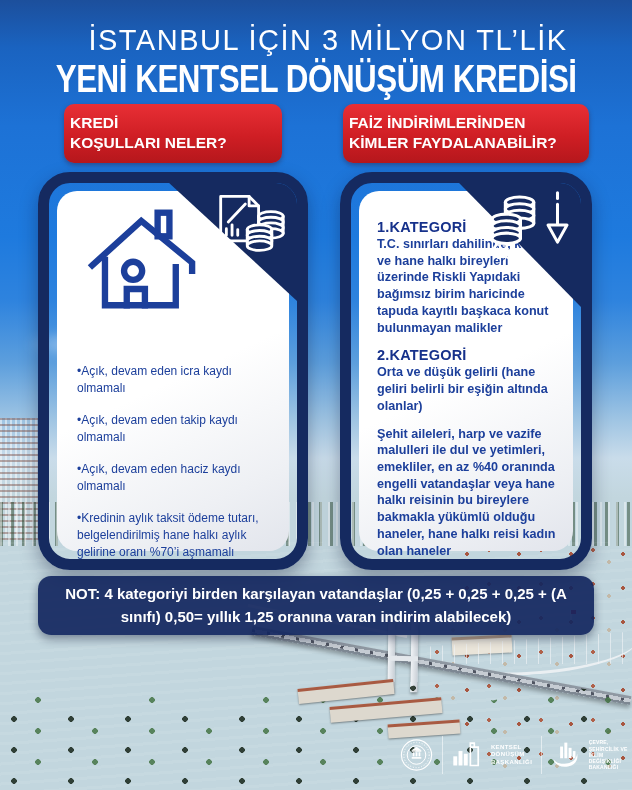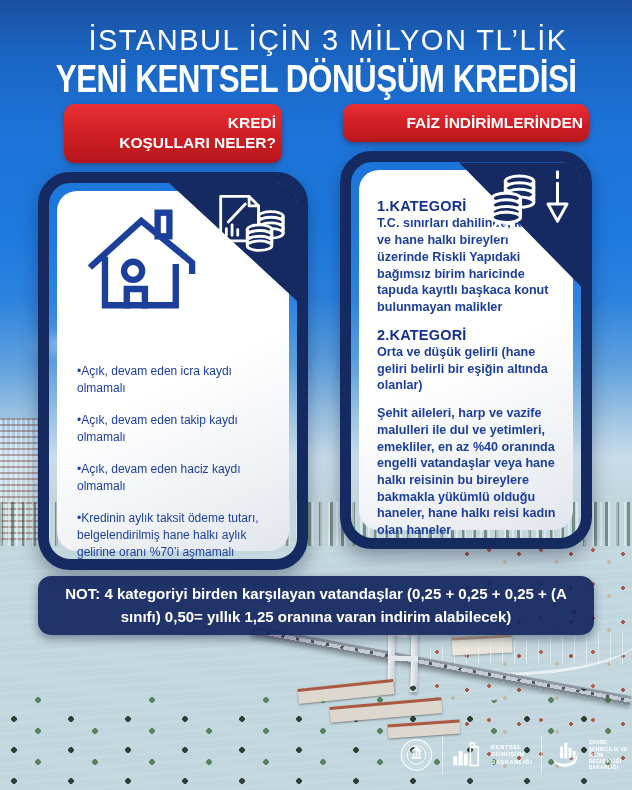--- a/index.html
+++ b/index.html
@@ -55,21 +55,21 @@
   .flagpole{left:570px;top:330px;width:1.5px;height:10px;background:#e8e8e8;}
   .flag{left:571px;top:330px;width:5px;height:4px;background:#d31f2b;}
   
   .hdr{position:absolute;left:0;top:0;width:632px;text-align:center;color:#fff;z-index:10;}
   .hdr-line1{margin-top:24px;font-size:29px;font-weight:400;letter-spacing:1.5px;padding-left:24px;}
   .hdr-line2{margin-top:3px;font-size:33px;font-weight:800;letter-spacing:-.5px;display:inline-block;transform:scale(.95,1.16);}
   
   .col{position:absolute;top:104px;z-index:10;}
   .col.left{left:38px;width:270px;}
   .col.right{left:340px;width:252px;}
-  .badge{margin:0 auto;border-radius:10px;text-align:right;color:#fff;font-weight:700;font-size:15.5px;line-height:1.32;padding:9px 6px;
+  .badge{margin:0 auto;border-radius:10px;text-align:left;color:#fff;font-weight:700;font-size:15.5px;line-height:1.32;padding:9px 6px;
     background:linear-gradient(180deg,#e82f35 0%,#cf1e24 55%,#b5171c 100%);box-shadow:0 2px 5px rgba(60,0,10,.35);}
   .col.left .badge{width:206px;}
   .col.right .badge{width:234px;}
   .panel{position:relative;margin-top:9px;height:376px;border:11px solid #152a60;border-radius:32px;overflow:hidden;box-shadow:0 8px 18px rgba(8,18,50,.35);}
   .card{position:absolute;left:8px;top:8px;right:8px;bottom:8px;border-radius:20px;
     background:linear-gradient(155deg,#ffffff 52%,#eef0f4 82%,#e2e5ec 100%);padding-left:14px;}
   .corner{position:absolute;top:0;right:0;background:#152a60;clip-path:polygon(0 0,100% 0,100% 100%);}
   .col.left .corner{width:128px;height:118px;}
   .col.right .corner{width:122px;height:124px;}
   .corner-icon{position:absolute;z-index:3;}
@@ -169,20 +169,21 @@
           <ellipse cx="47" cy="52" rx="13" ry="5"></ellipse>
           <ellipse cx="47" cy="57" rx="13" ry="5"></ellipse>
         </g>
       </svg>
     </div>
   </div>
 
   <div class="col right">
     <div class="badge">
       <div>FAİZ İNDİRİMLERİNDEN</div>
+      <div>KİMLER FAYDALANABİLİR?</div>
     </div>
     <div class="panel">
       <div class="card">
         <div class="cats">
           <div class="cat">
             <div class="cat-title">1.KATEGORİ</div>
             <div class="cat-text">T.C. sınırları dahilinde, kendisi ve hane halkı bireyleri üzerinde Riskli Yapıdaki bağımsız birim haricinde tapuda kayıtlı başkaca konut bulunmayan malikler</div>
           </div>
           <div class="cat">
             <div class="cat-title">2.KATEGORİ</div>

